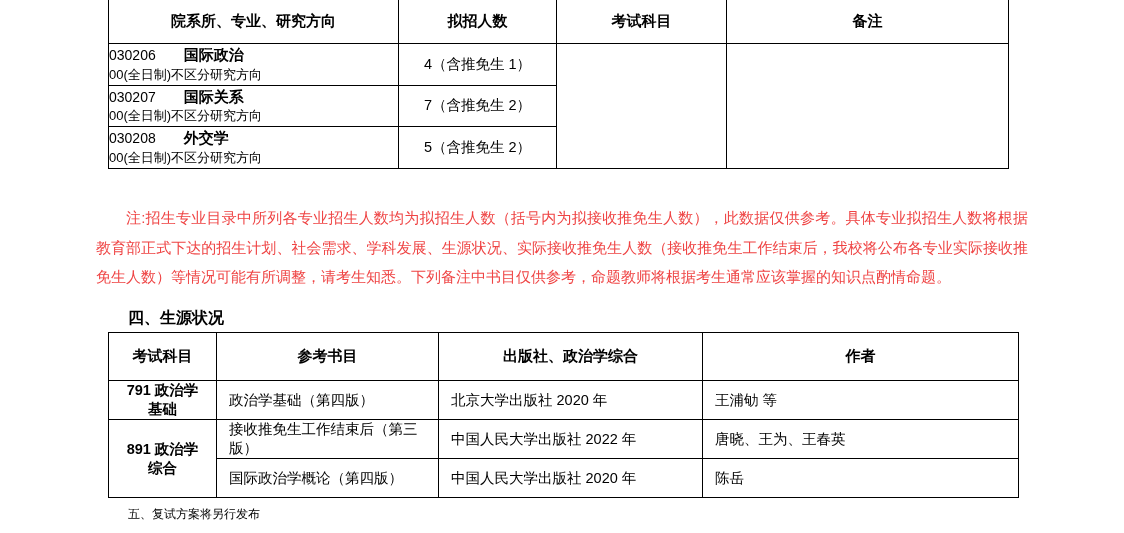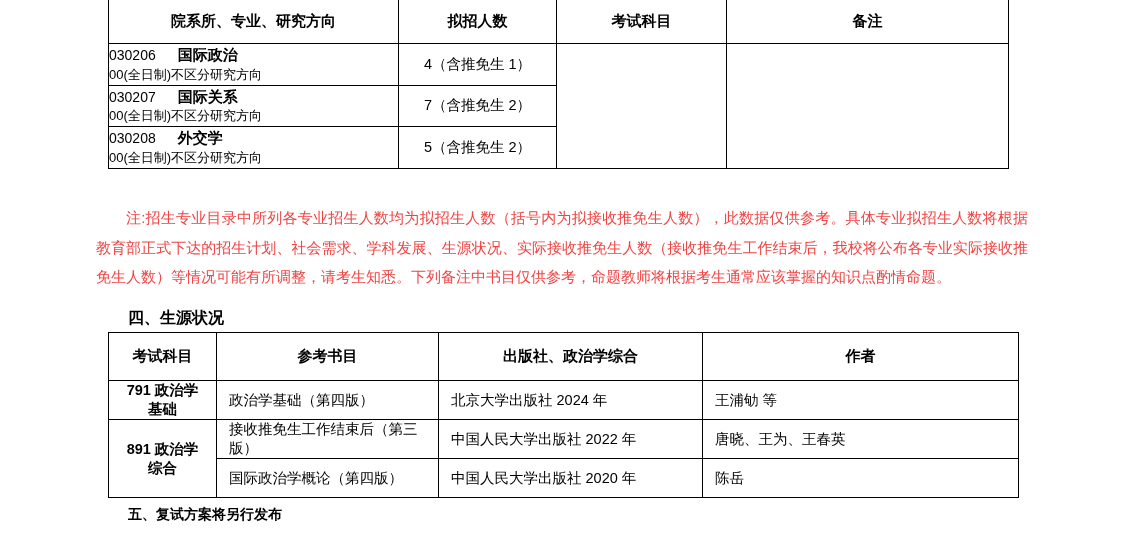--- a/index.html
+++ b/index.html
@@ -50,21 +50,21 @@
   .dir-cell {
     padding: 6px 8px 7px 10px;
     line-height: 1.45;
   }
   .dir-code {
     font-size: 14px;
     font-family: "Liberation Sans", "DejaVu Sans", sans-serif;
   }
   .dir-code b {
     font-weight: bold;
-    margin-left: 22px;
+    margin-left: 28px;
     font-size: 15px;
   }
   .dir-sub {
     font-size: 13px;
     font-family: Liberation Sans, sans-serif;
   }
   .num-cell {
     text-align: center;
     font-size: 14.5px;
     font-family: "Liberation Sans", "DejaVu Sans", sans-serif;
@@ -128,22 +128,22 @@
     text-align: center;
     font-weight: bold;
     font-size: 14.5px;
   }
 
   
   .sec-head-5 {
     position: absolute;
     left: 128px;
     top: 506px;
-    font-size: 14px;
-    font-weight: bold;
+    font-size: 12px;
+    font-weight: normal;
     font-family: "Liberation Sans", "DejaVu Sans", sans-serif;
   }
 </style>
 </head>
 <body>
 
 <div class="page">
 
   <table class="major-table">
     <colgroup>
@@ -209,21 +209,21 @@
         <th>考试科目</th>
         <th>参考书目</th>
         <th>出版社、政治学综合</th>
         <th>作者</th>
       </tr>
     </thead>
     <tbody>
       <tr>
         <td class="subj-cell">791 政治学基础</td>
         <td>政治学基础（第四版）</td>
-        <td>北京大学出版社  2024 年</td>
+        <td>北京大学出版社  2020 年</td>
         <td>王浦劬 等</td>
       </tr>
       <tr>
         <td class="subj-cell" rowspan="2">891 政治学综合</td>
         <td>接收推免生工作结束后（第三版）</td>
         <td>中国人民大学出版社  2022 年</td>
         <td>唐晓、王为、王春英</td>
       </tr>
       <tr>
         <td>国际政治学概论（第四版）</td>

